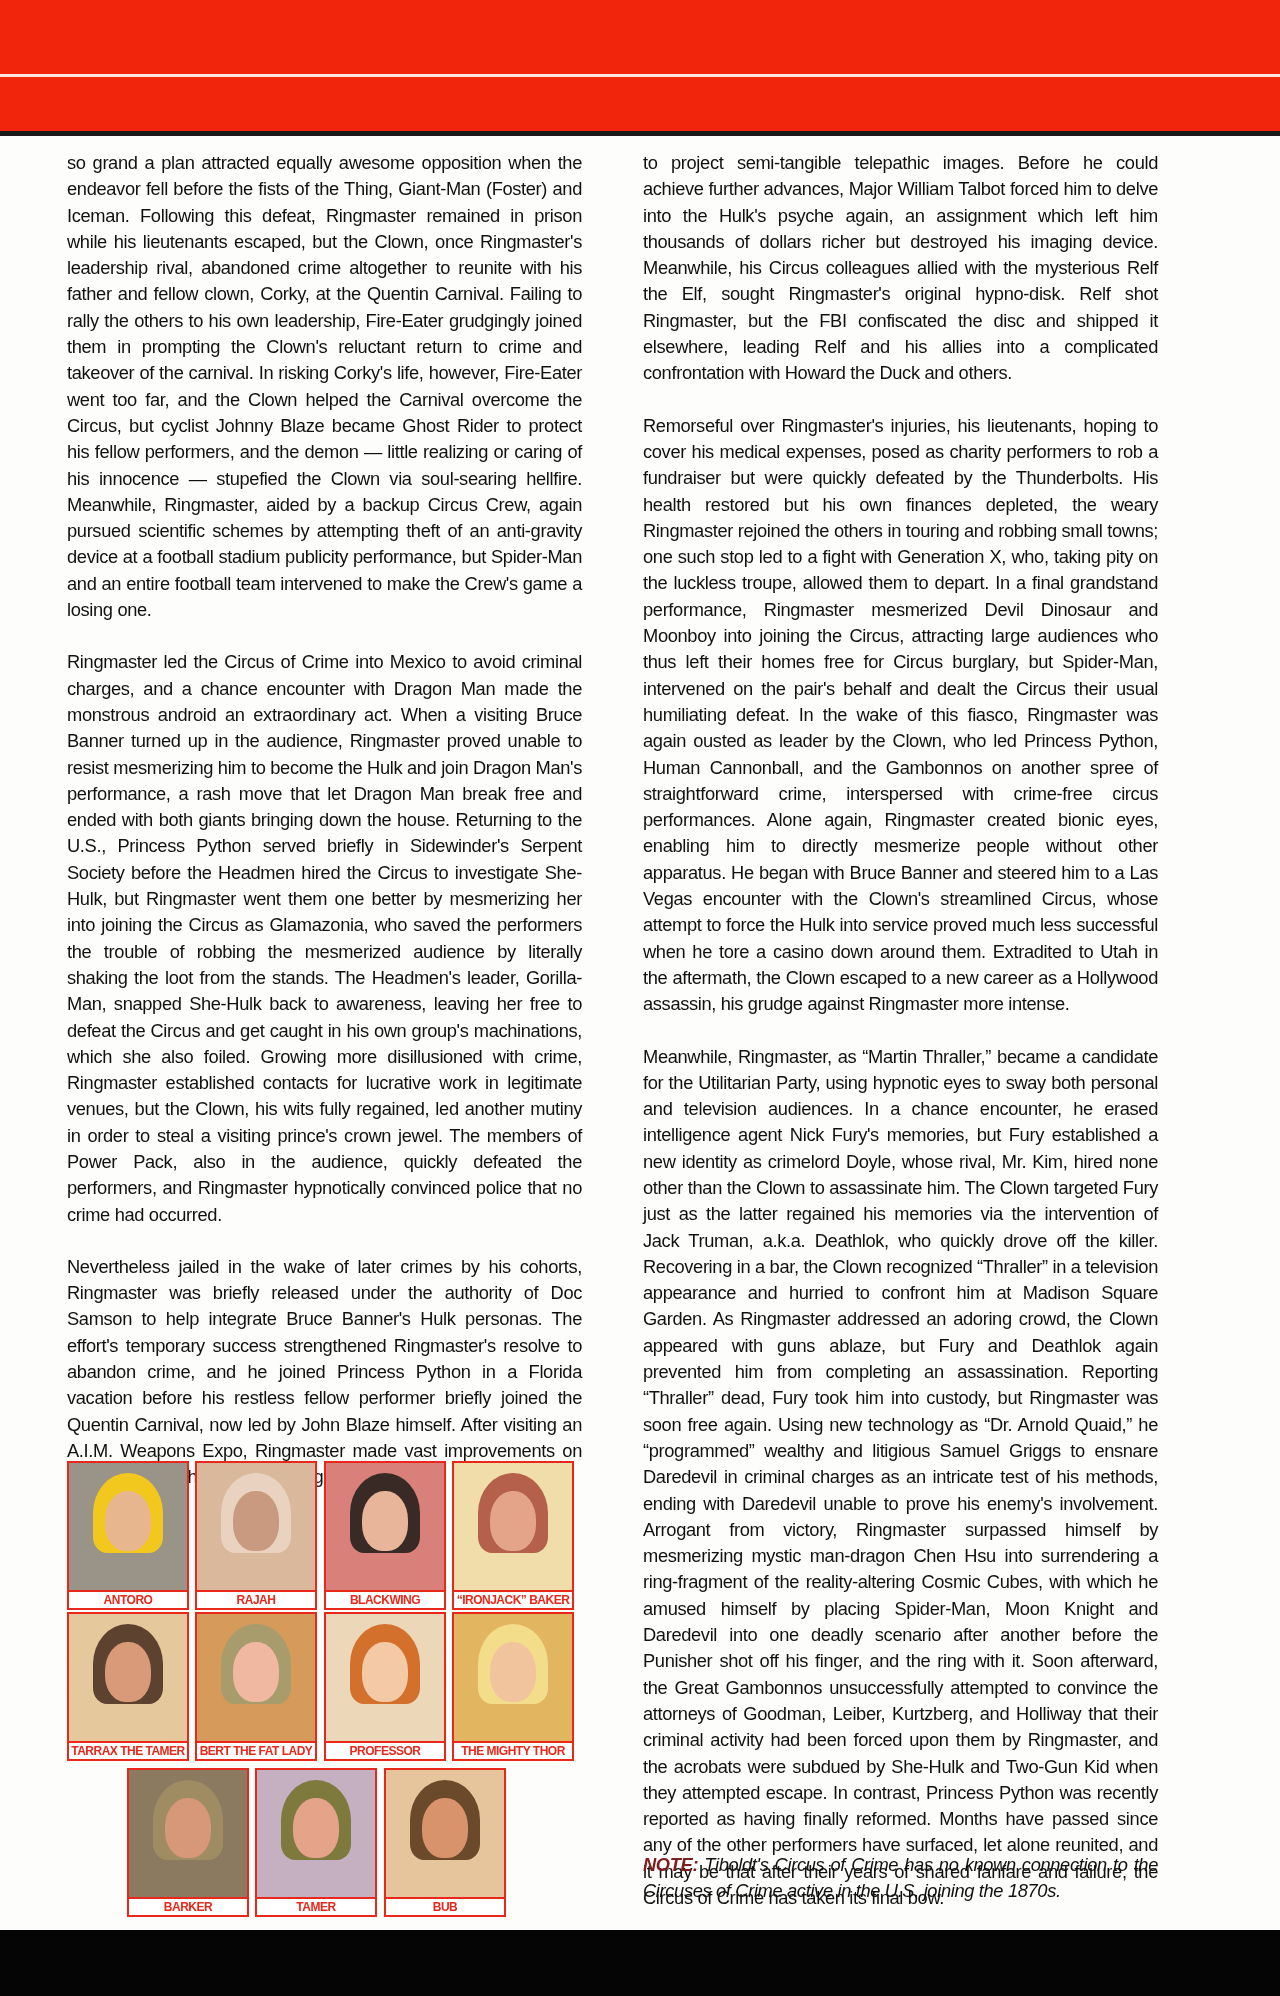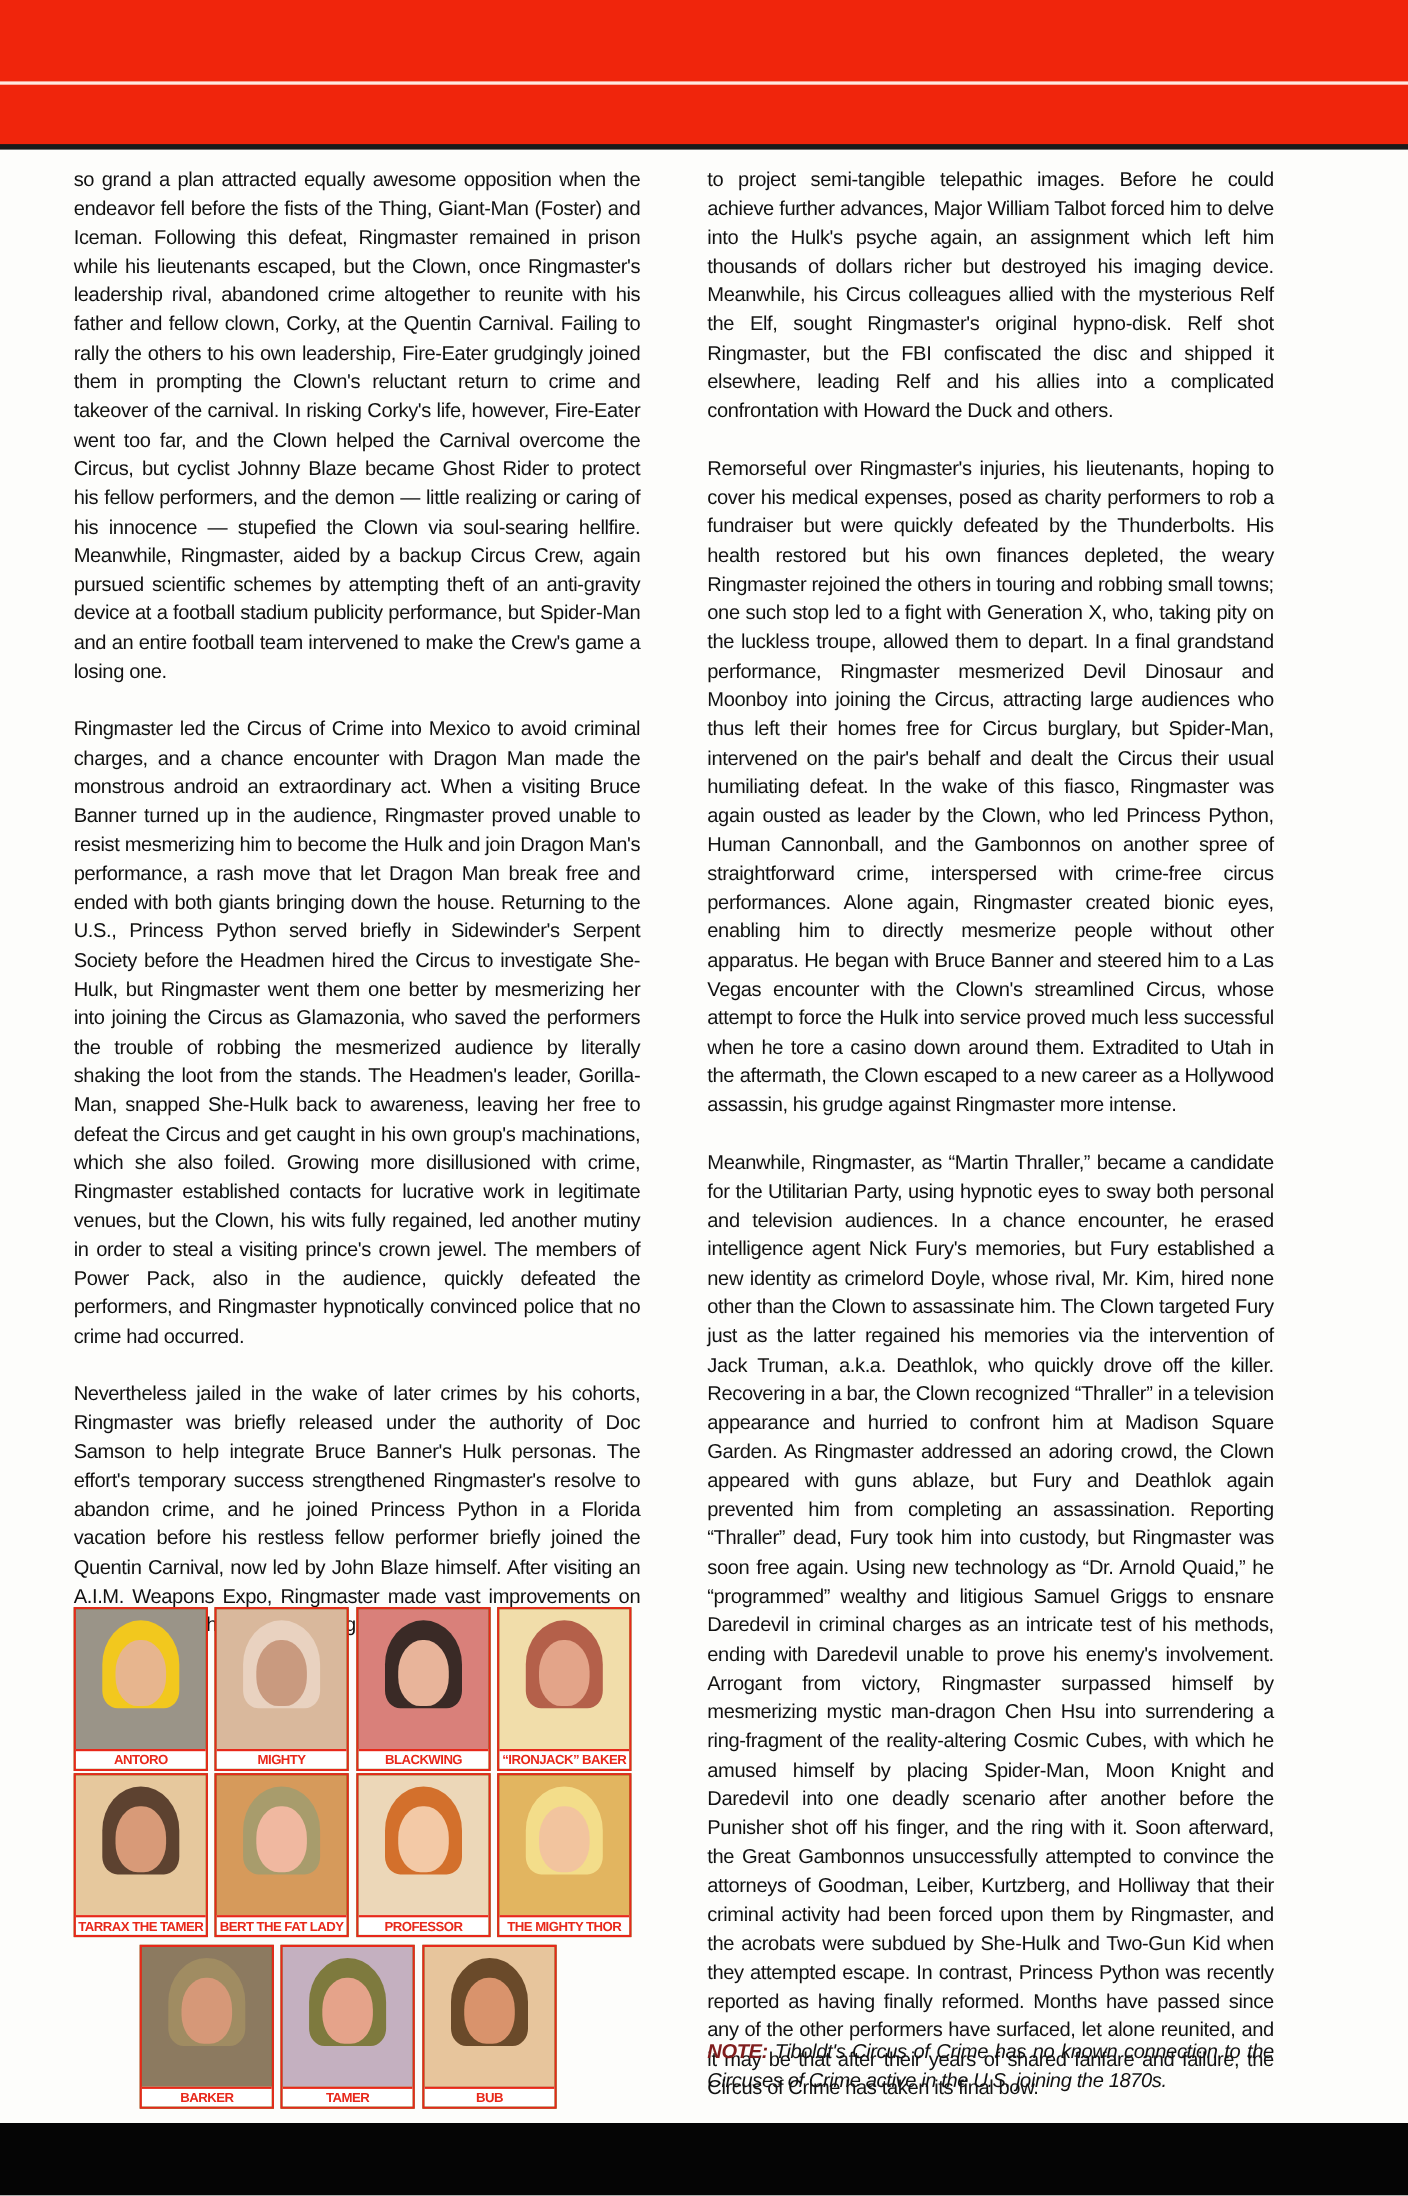--- a/index.html
+++ b/index.html
@@ -14,21 +14,21 @@
 
   .col { position: absolute; top: 150px; font-size: 18.3px; line-height: 26.3px; text-align: justify; letter-spacing: -0.35px; font-stretch: condensed; }
   .col.left { left: 67px; width: 515px; }
   .col.right { left: 643px; width: 515px; }
   .col p { margin-bottom: 26px; transform-origin: left top; }
   .col p:last-child { margin-bottom: 0; }
 
   .note { position: absolute; left: 643px; top: 1852px; width: 515px; font-size: 18.3px; line-height: 26px; font-style: italic; text-align: justify; letter-spacing: -0.35px; }
   .note .note-label { color: #7f1d1d; font-weight: bold; }
 
-  .portrait { position: absolute; width: 122px; height: 149px; border: 2px solid #e8281a; background: #4d7c0f; }
+  .portrait { position: absolute; width: 122px; height: 149px; border: 2px solid #e8281a; background: #7f1d1d; }
   .portrait .art { position: absolute; left: 0; top: 0; right: 0; bottom: 18px; overflow: hidden; }
   .portrait .caption { position: absolute; left: 0; right: 0; bottom: 0; height: 18px; border-top: 2px solid #e8281a; color: #e8281a; font-weight: bold; font-size: 12px; line-height: 16px; text-align: center; white-space: nowrap; letter-spacing: -0.5px; background: #fff; }
   .face { position: absolute; border-radius: 48% 48% 44% 44%; }
   .hair { position: absolute; border-radius: 50% 50% 20% 20%; }
 </style>
 </head>
 <body>
 
 <div class="top-band">
   <div class="stripe"></div>
@@ -57,21 +57,21 @@
         <div class="hair" style="left: 24px; top: 10px; width: 70px; height: 80px; background: rgb(242, 200, 30);"></div>
         <div class="face" style="left: 36px; top: 28px; width: 46px; height: 60px; background: rgb(231, 181, 142);"></div>
       </div>
       <div class="caption">ANTORO</div>
     </div>
   <div class="portrait" style="left:195px;top:1461px">
       <div class="art" style="background: rgb(217, 184, 156);">
         <div class="hair" style="left: 24px; top: 10px; width: 70px; height: 80px; background: rgb(233, 210, 192);"></div>
         <div class="face" style="left: 36px; top: 28px; width: 46px; height: 60px; background: rgb(201, 154, 127);"></div>
       </div>
-      <div class="caption">MIGHTY</div>
+      <div class="caption">RAJAH</div>
     </div>
   <div class="portrait" style="left:324px;top:1461px">
       <div class="art" style="background: rgb(217, 128, 122);">
         <div class="hair" style="left: 24px; top: 10px; width: 70px; height: 80px; background: rgb(58, 42, 38);"></div>
         <div class="face" style="left: 36px; top: 28px; width: 46px; height: 60px; background: rgb(232, 180, 154);"></div>
       </div>
       <div class="caption">BLACKWING</div>
     </div>
   <div class="portrait" style="left:452px;top:1461px">
       <div class="art" style="background: rgb(241, 221, 170);">

